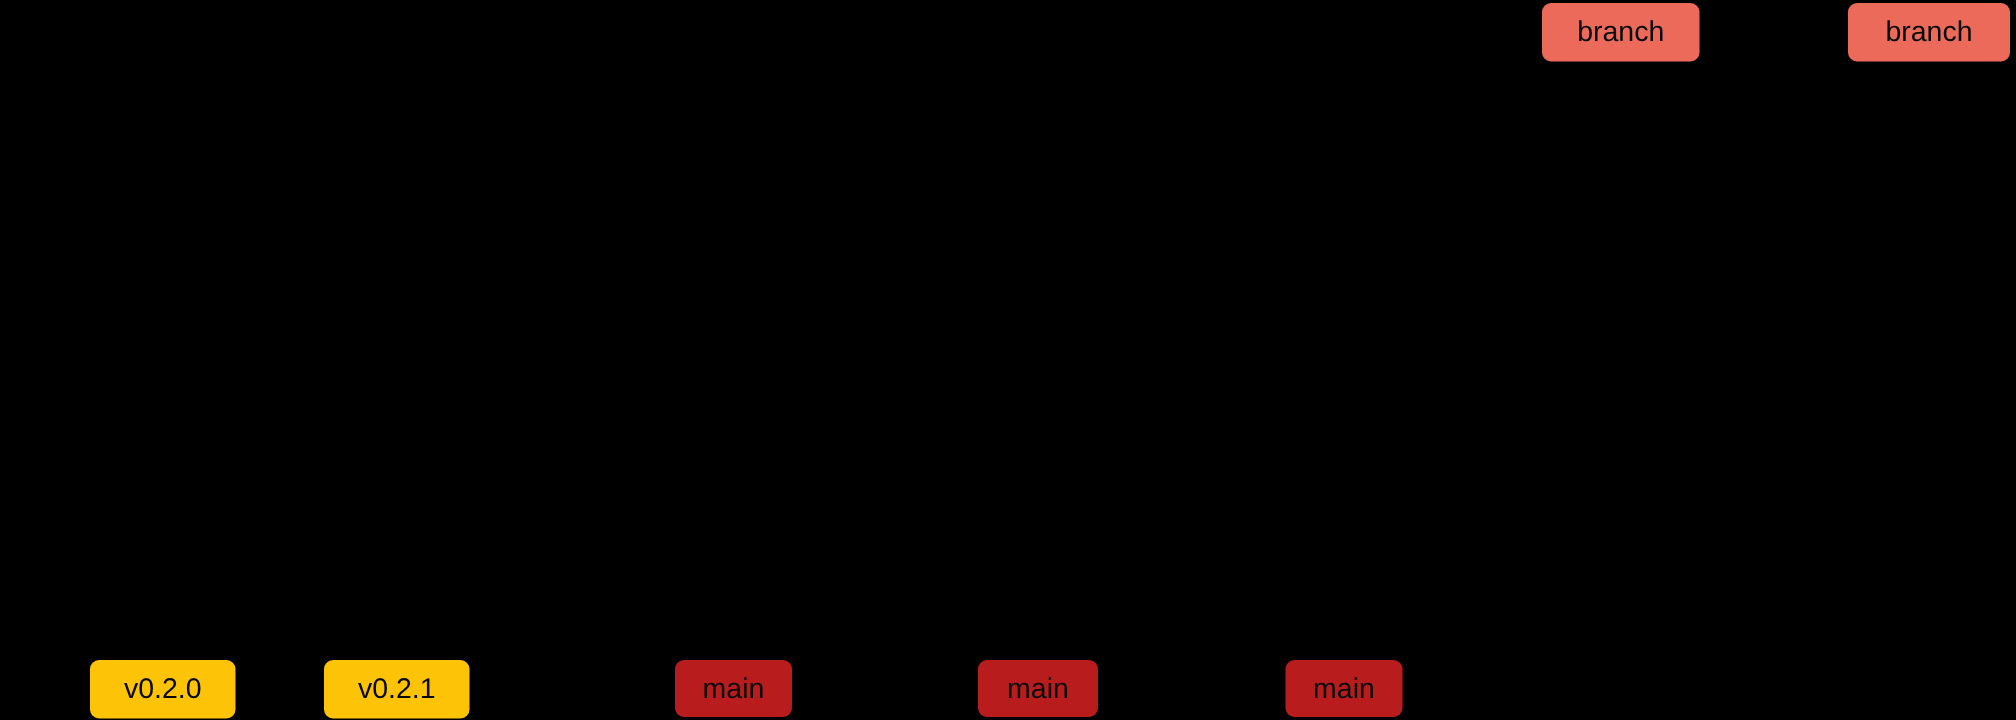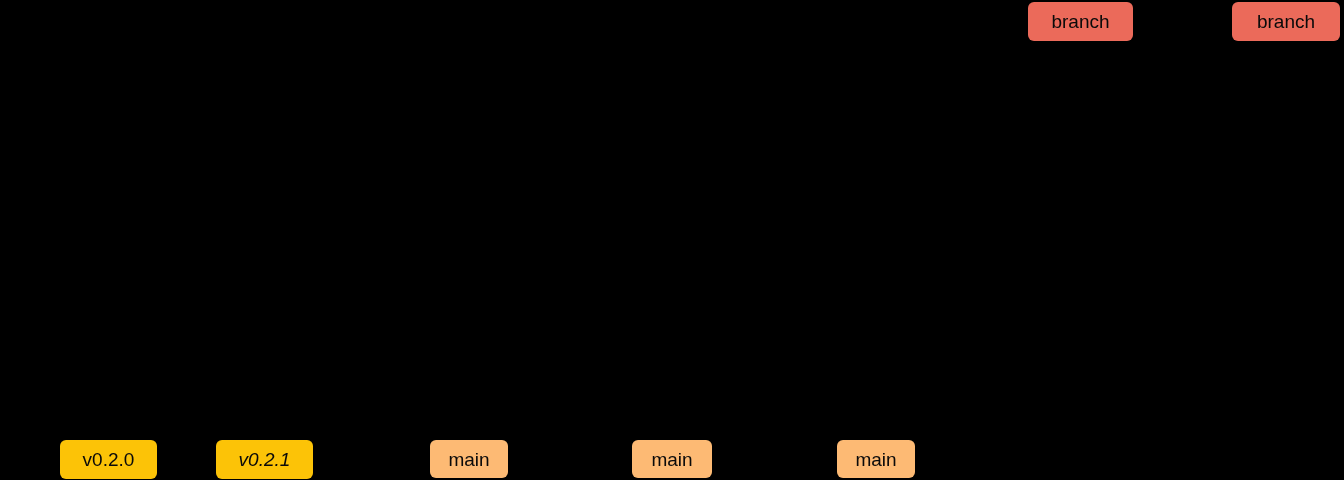--- a/index.html
+++ b/index.html
@@ -37,27 +37,28 @@
     padding: 0 9px;
     user-select: none;
   }
   .ref-branch {
     background: #EB6A5A;
   }
   .ref-tag {
     background: #FCC307;
   }
   .ref-main {
-    background: #fdba74;
+    background: #b91c1c;
+    margin-left: 20px;
   }
 </style>
 </head>
 <body>
 
 <div id="canvas" style="width: 1344px; height: 480px; background: rgb(0, 0, 0);">
     <div class="ref-label ref-branch" style="left: 1028px; top: 2px; width: 105px; height: 39px; color: rgb(10, 10, 10);">branch</div>
     <div class="ref-label ref-branch" style="left: 1232px; top: 2px; width: 108px; height: 39px; color: rgb(10, 10, 10);">branch</div>
     <div class="ref-label ref-tag" style="left: 13px; top: 440px; width: 97px; height: 39px; color: rgb(10, 10, 10); margin-left: 47px;">v0.2.0</div>
-    <div class="ref-label ref-tag" style="left: 216px; top: 440px; width: 97px; height: 39px; color: rgb(10, 10, 10); font-style: italic;">v0.2.1</div>
+    <div class="ref-label ref-tag" style="left: 216px; top: 440px; width: 97px; height: 39px; color: rgb(10, 10, 10);">v0.2.1</div>
     <div class="ref-label ref-main" style="left: 430px; top: 440px; width: 78px; height: 38px; color: rgb(10, 10, 10);">main</div>
     <div class="ref-label ref-main" style="left: 632px; top: 440px; width: 80px; height: 38px; color: rgb(10, 10, 10);">main</div>
     <div class="ref-label ref-main" style="left: 837px; top: 440px; width: 78px; height: 38px; color: rgb(10, 10, 10);">main</div>
   </div>
 
 </body></html>

